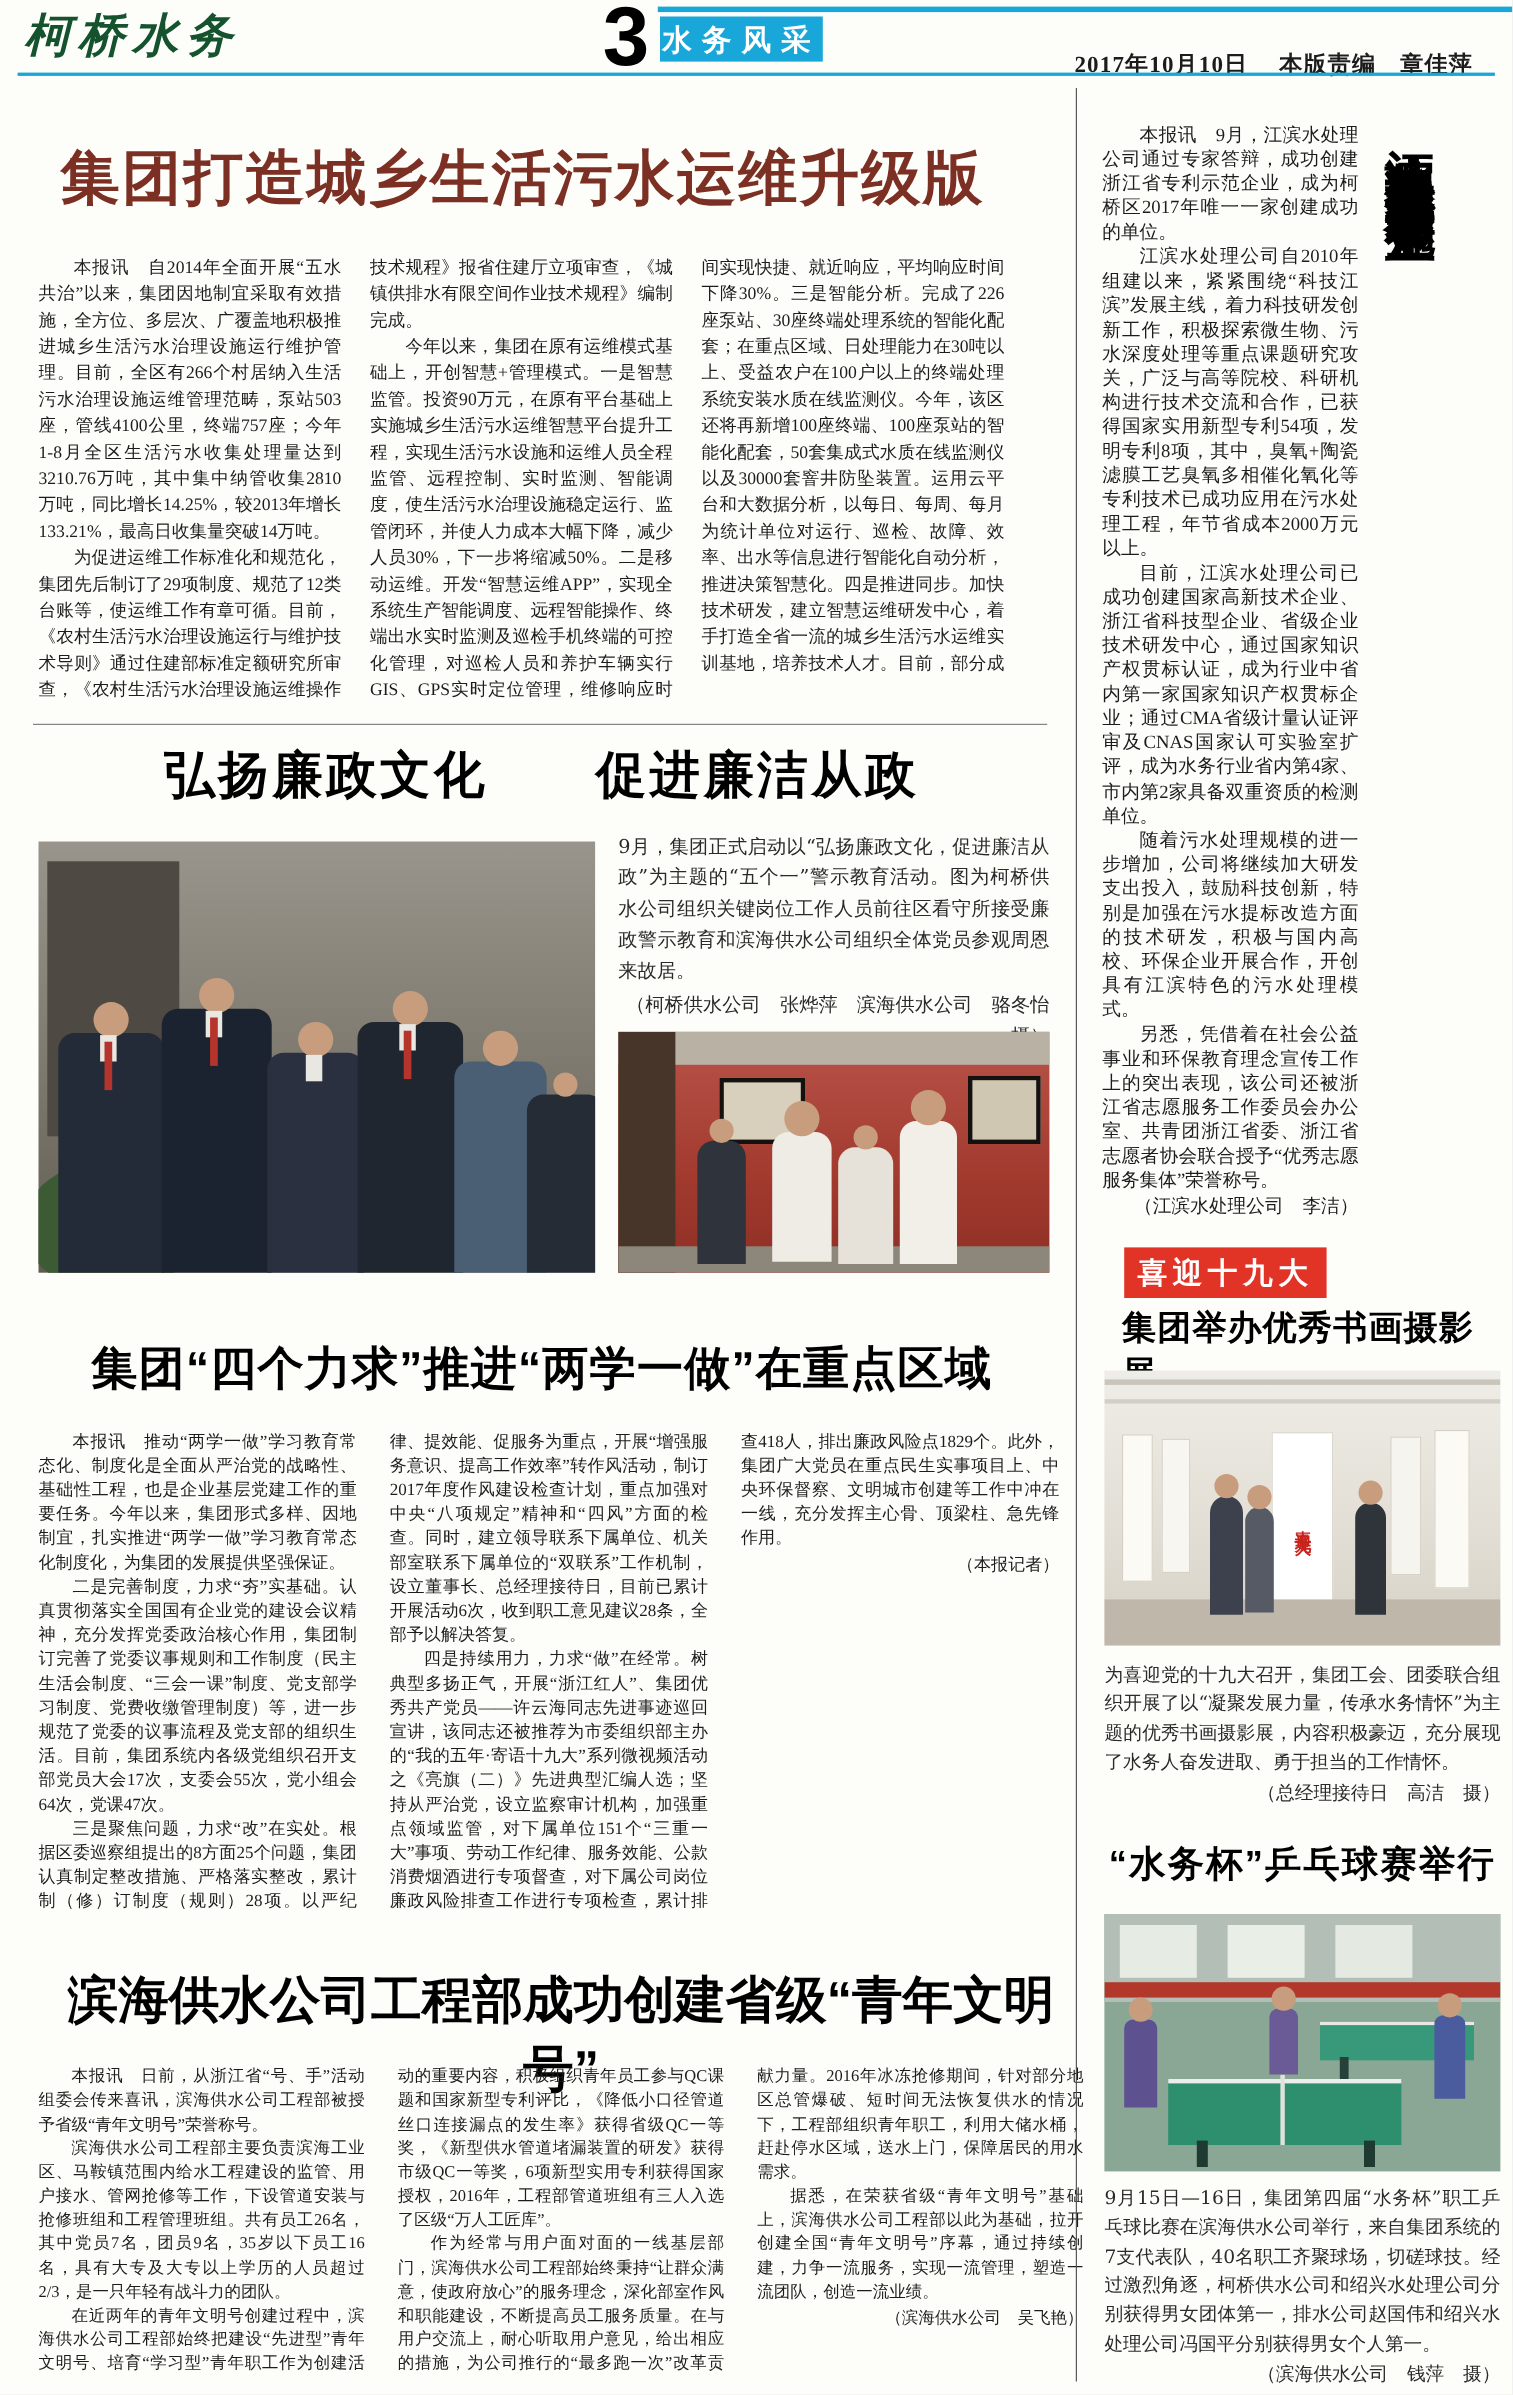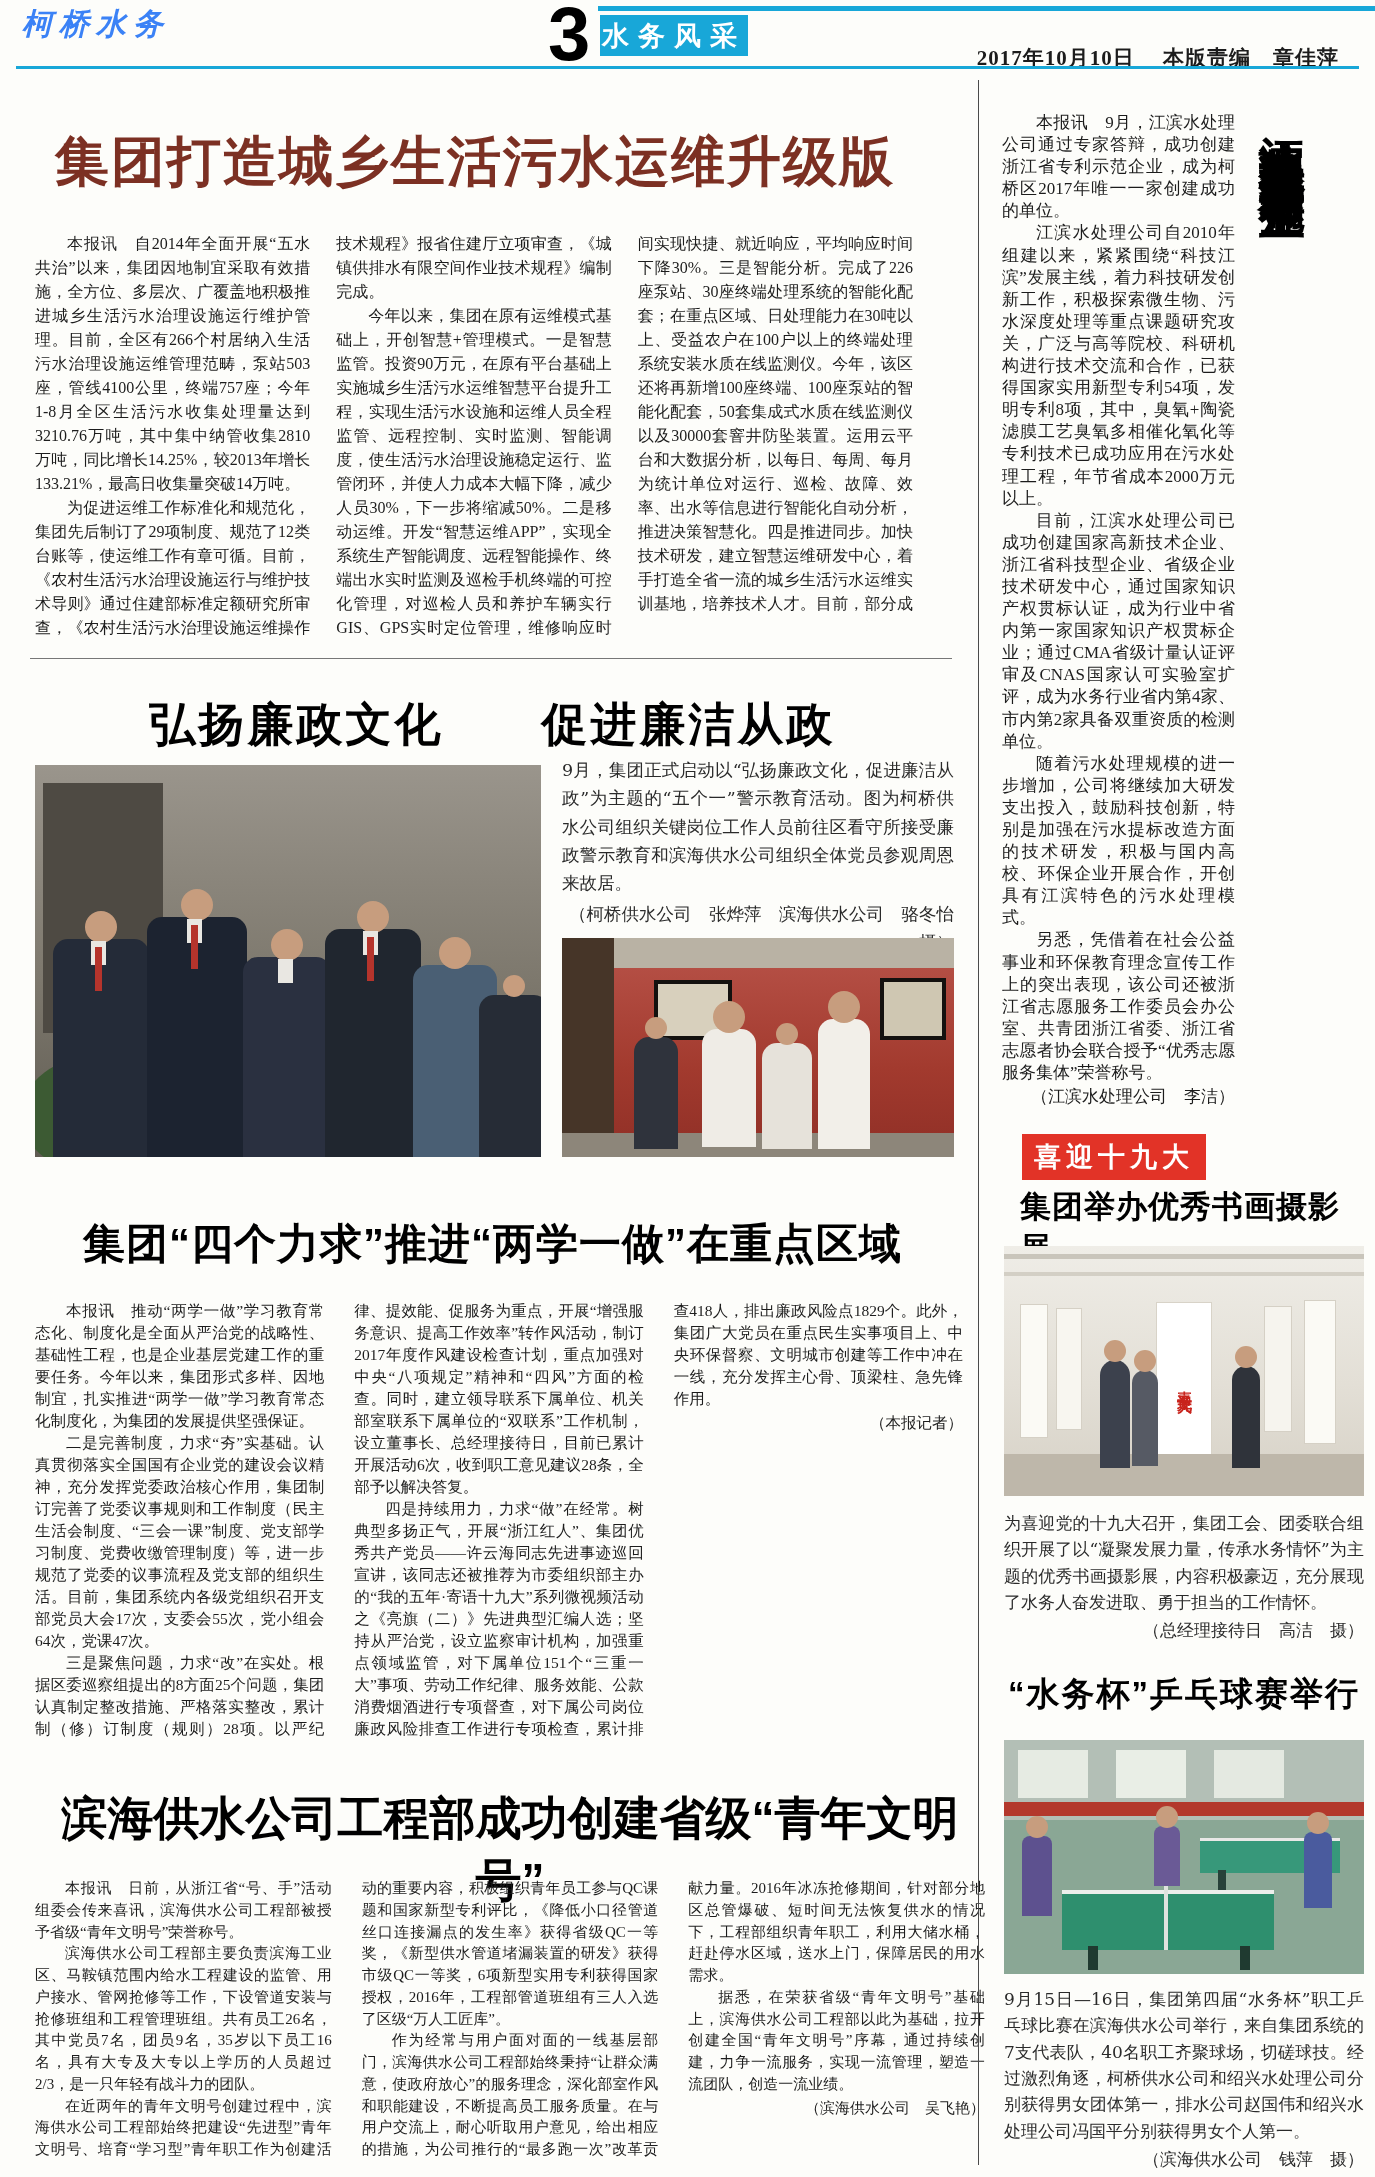--- a/index.html
+++ b/index.html
@@ -1,21 +1,21 @@
 <!DOCTYPE html>
 <html><head>
 <meta charset="utf-8">
 <style>
   html,body{margin:0;padding:0;background:#e8e8e8;}
   .page{position:relative;width:1375px;height:2177px;margin:0 auto;background:#fdfdfa;overflow:hidden;
         font-family:"Liberation Serif",serif;color:#1c1c1c;}
   .abs{position:absolute;}
   
   .masthead{left:22px;top:4px;font-family:Liberation Sans, sans-serif;font-style:italic;font-weight:700;
-            font-size:30px;color:#3b82f6;letter-spacing:7px;}
+            font-size:42px;color:#14532d;letter-spacing:7px;}
   .pagenum{left:548px;top:-10px;font-family:"Liberation Sans",sans-serif;font-weight:900;font-size:76px;color:#000;}
   .secbox{left:600px;top:15px;width:148px;height:41px;background:#18a7d8;color:#fff;
           font-family:"Liberation Sans",sans-serif;font-weight:700;font-size:27px;letter-spacing:9px;
           text-align:center;line-height:42px;}
   .cyantop{left:598px;top:6px;width:777px;height:5px;background:#18a7d8;}
   .cyanrule{left:16px;top:66px;width:1343px;height:3px;background:#18a7d8;}
   .dateline{right:36px;top:44px;font-size:21px;font-weight:700;letter-spacing:1px;}
   
   .cols{column-fill:auto;text-align:justify;}
   .cols .para,.flowtext .para{margin:0;text-indent:2em;}
@@ -27,21 +27,21 @@
   .hrule{background:#777;}
   
   .a1-hl{left:35px;top:126px;width:880px;font-size:54px;letter-spacing:2px;color:#7c3023;}
   .a1-body{left:35px;top:232px;width:878px;height:418px;column-count:3;column-gap:26px;
            font-size:16px;line-height:1.5;overflow:hidden;}
   
   .jb-body{left:1002px;top:112px;width:233px;font-size:17px;line-height:1.3;text-align:justify;}
   .jb-vhl{left:1252px;top:100px;height:970px;writing-mode:vertical-rl;
           font-family:"Liberation Sans",sans-serif;font-weight:900;font-size:46px;letter-spacing:3px;color:#000;}
   
-  .lz-hl{left:35px;top:674px;width:915px;font-size:46px;letter-spacing:3px;margin-top:20px;}
+  .lz-hl{left:35px;top:674px;width:915px;font-size:46px;letter-spacing:3px;}
   .lz-cap{left:562px;top:756px;width:392px;font-size:17.5px;line-height:1.62;}
   
   .photo{overflow:hidden;}
   .fig{position:absolute;border-radius:15px 15px 0 0;}
   .fig .head{position:absolute;top:-28px;left:50%;transform:translateX(-50%);
              width:32px;height:32px;border-radius:50%;background:#c79d7e;}
   .fig .head.sm{width:22px;height:22px;top:-20px;}
   .fig .lan{position:absolute;top:8px;left:44%;width:7px;height:44px;background:#b5342c;}
   .fig .shirt{position:absolute;top:2px;left:40%;width:15px;height:24px;background:#e9e7e2;}
   

